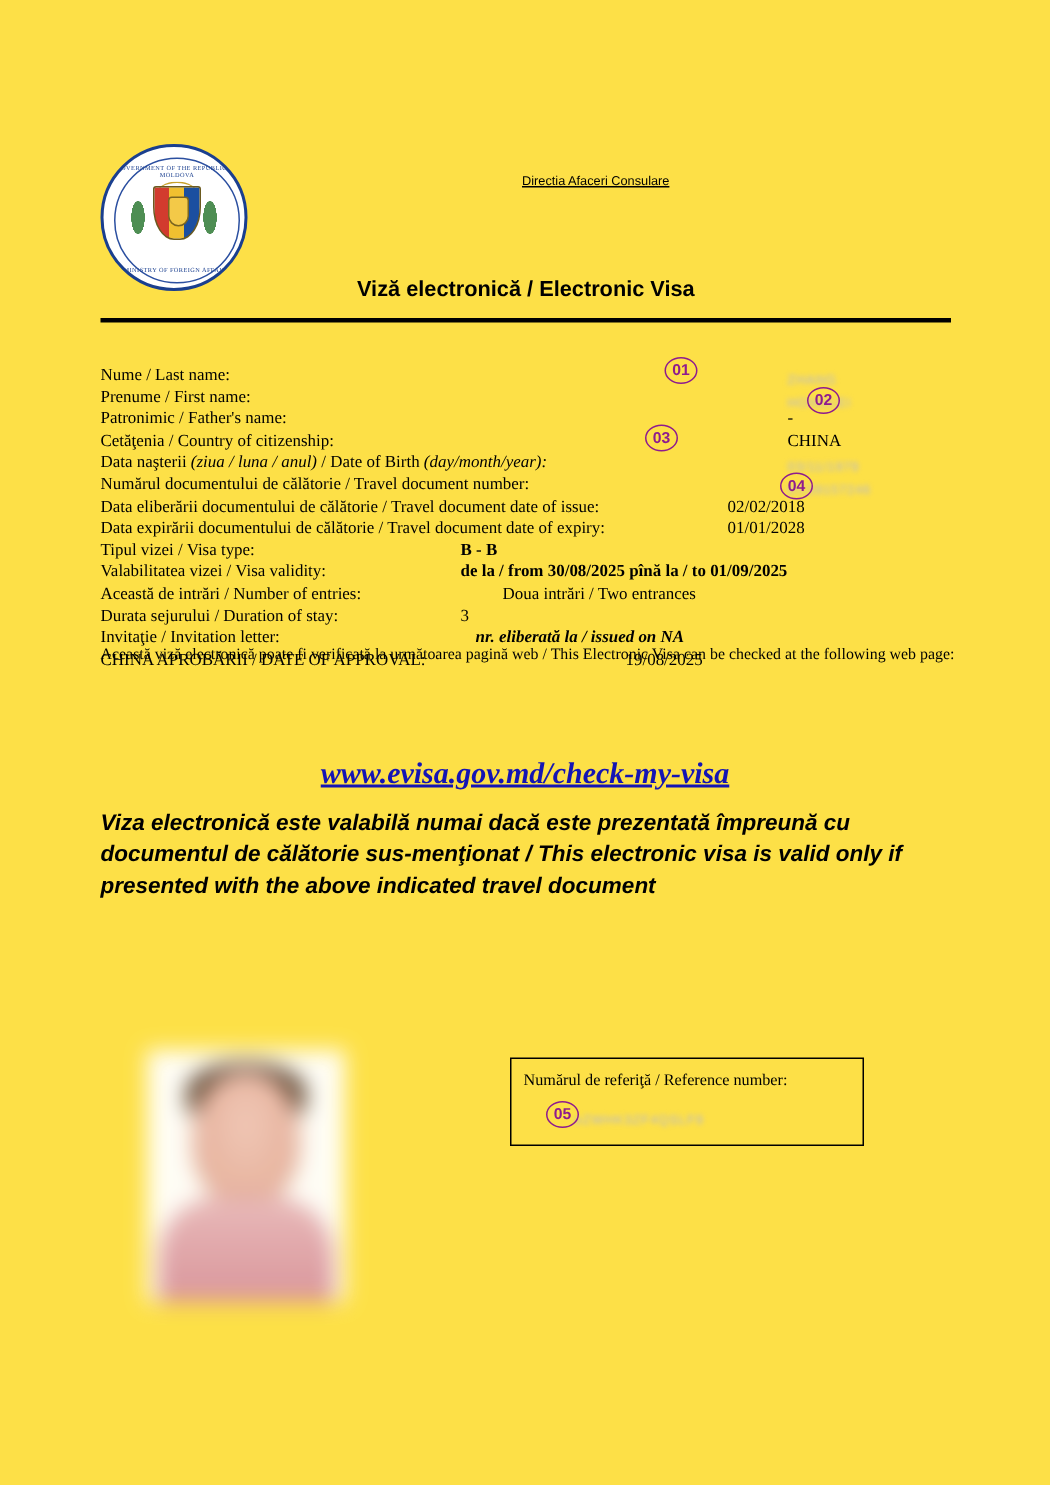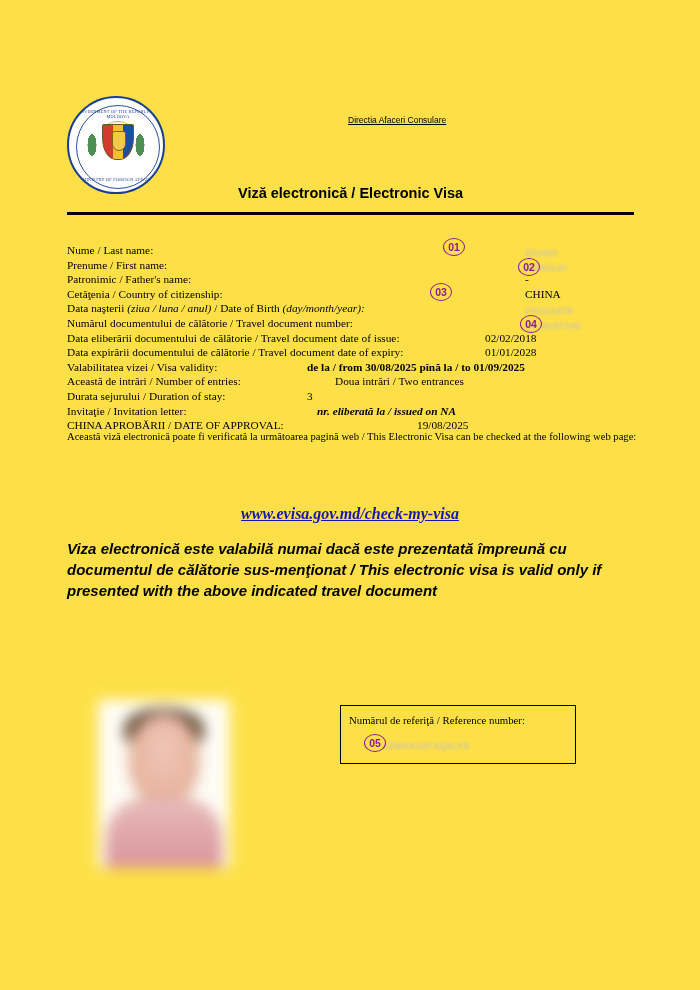--- a/index.html
+++ b/index.html
@@ -181,21 +181,21 @@
     font-size: 10.6px;
     line-height: 14px;
     font-family: "Liberation Serif", serif;
   }
   .weblink {
     position: absolute;
     left: 0;
     top: 505px;
     width: 700px;
     text-align: center;
-    font-size: 16px;
+    font-size: 20px;
     font-weight: bold;
     font-style: italic;
     color: #1414b4;
     text-decoration: underline;
     font-family: "Liberation Serif", serif;
   }
   .warning {
     position: absolute;
     left: 67px;
     top: 538px;
@@ -337,20 +337,24 @@
     <div class="frow">
       <span class="flabel">Data eliberării documentului de călătorie / Travel document date of issue:</span>
       <span class="fval plain" style="left:418px;">02/02/2018</span>
     </div>
 
     <div class="frow">
       <span class="flabel">Data expirării documentului de călătorie / Travel document date of expiry:</span>
       <span class="fval plain" style="left:418px;">01/01/2028</span>
     </div>
 
+    <div class="frow">
+      <span class="flabel">Tipul vizei / Visa type:</span>
+      <span class="fval" style="left:240px;">B - B</span>
+    </div>
 
     <div class="frow">
       <span class="flabel">Valabilitatea vizei / Visa validity:</span>
       <span class="fval" style="left:240px;">de la / from 30/08/2025 pînă la / to 01/09/2025</span>
     </div>
 
     <div class="frow">
       <span class="flabel">Această de intrări / Number of entries:</span>
       <span class="fval plain" style="left:268px;">Doua intrări / Two entrances</span>
     </div>
@@ -365,21 +369,21 @@
       <span class="fval" style="left:250px; font-style:italic;">nr.  eliberată la  / issued on NA</span>
     </div>
 
     <div class="frow">
       <span class="flabel">CHINA APROBĂRII / DATE OF APPROVAL:</span>
       <span class="fval plain" style="left:350px;">19/08/2025</span>
     </div>
   </div>
 
   <div class="marker" style="left:443px; top:238px;">01</div>
-  <div class="marker" style="left:518px; top:258px;">02</div>
+  <div class="marker" style="left:538px; top:258px;">02</div>
   <div class="marker" style="left:430px; top:283px;">03</div>
   <div class="marker" style="left:520px; top:315px;">04</div>
 
   <div class="note">Această viză electronică poate fi verificată la următoarea pagină web / This Electronic Visa can be checked at the following web page:</div>
 
   <a class="weblink" href="#">www.evisa.gov.md/check-my-visa</a>
 
   <div class="warning">Viza electronică este valabilă numai dacă este prezentată împreună cu documentul de călătorie sus-menţionat / This electronic visa is valid only if presented with the  above indicated travel  document</div>
 
   <div class="photo">

